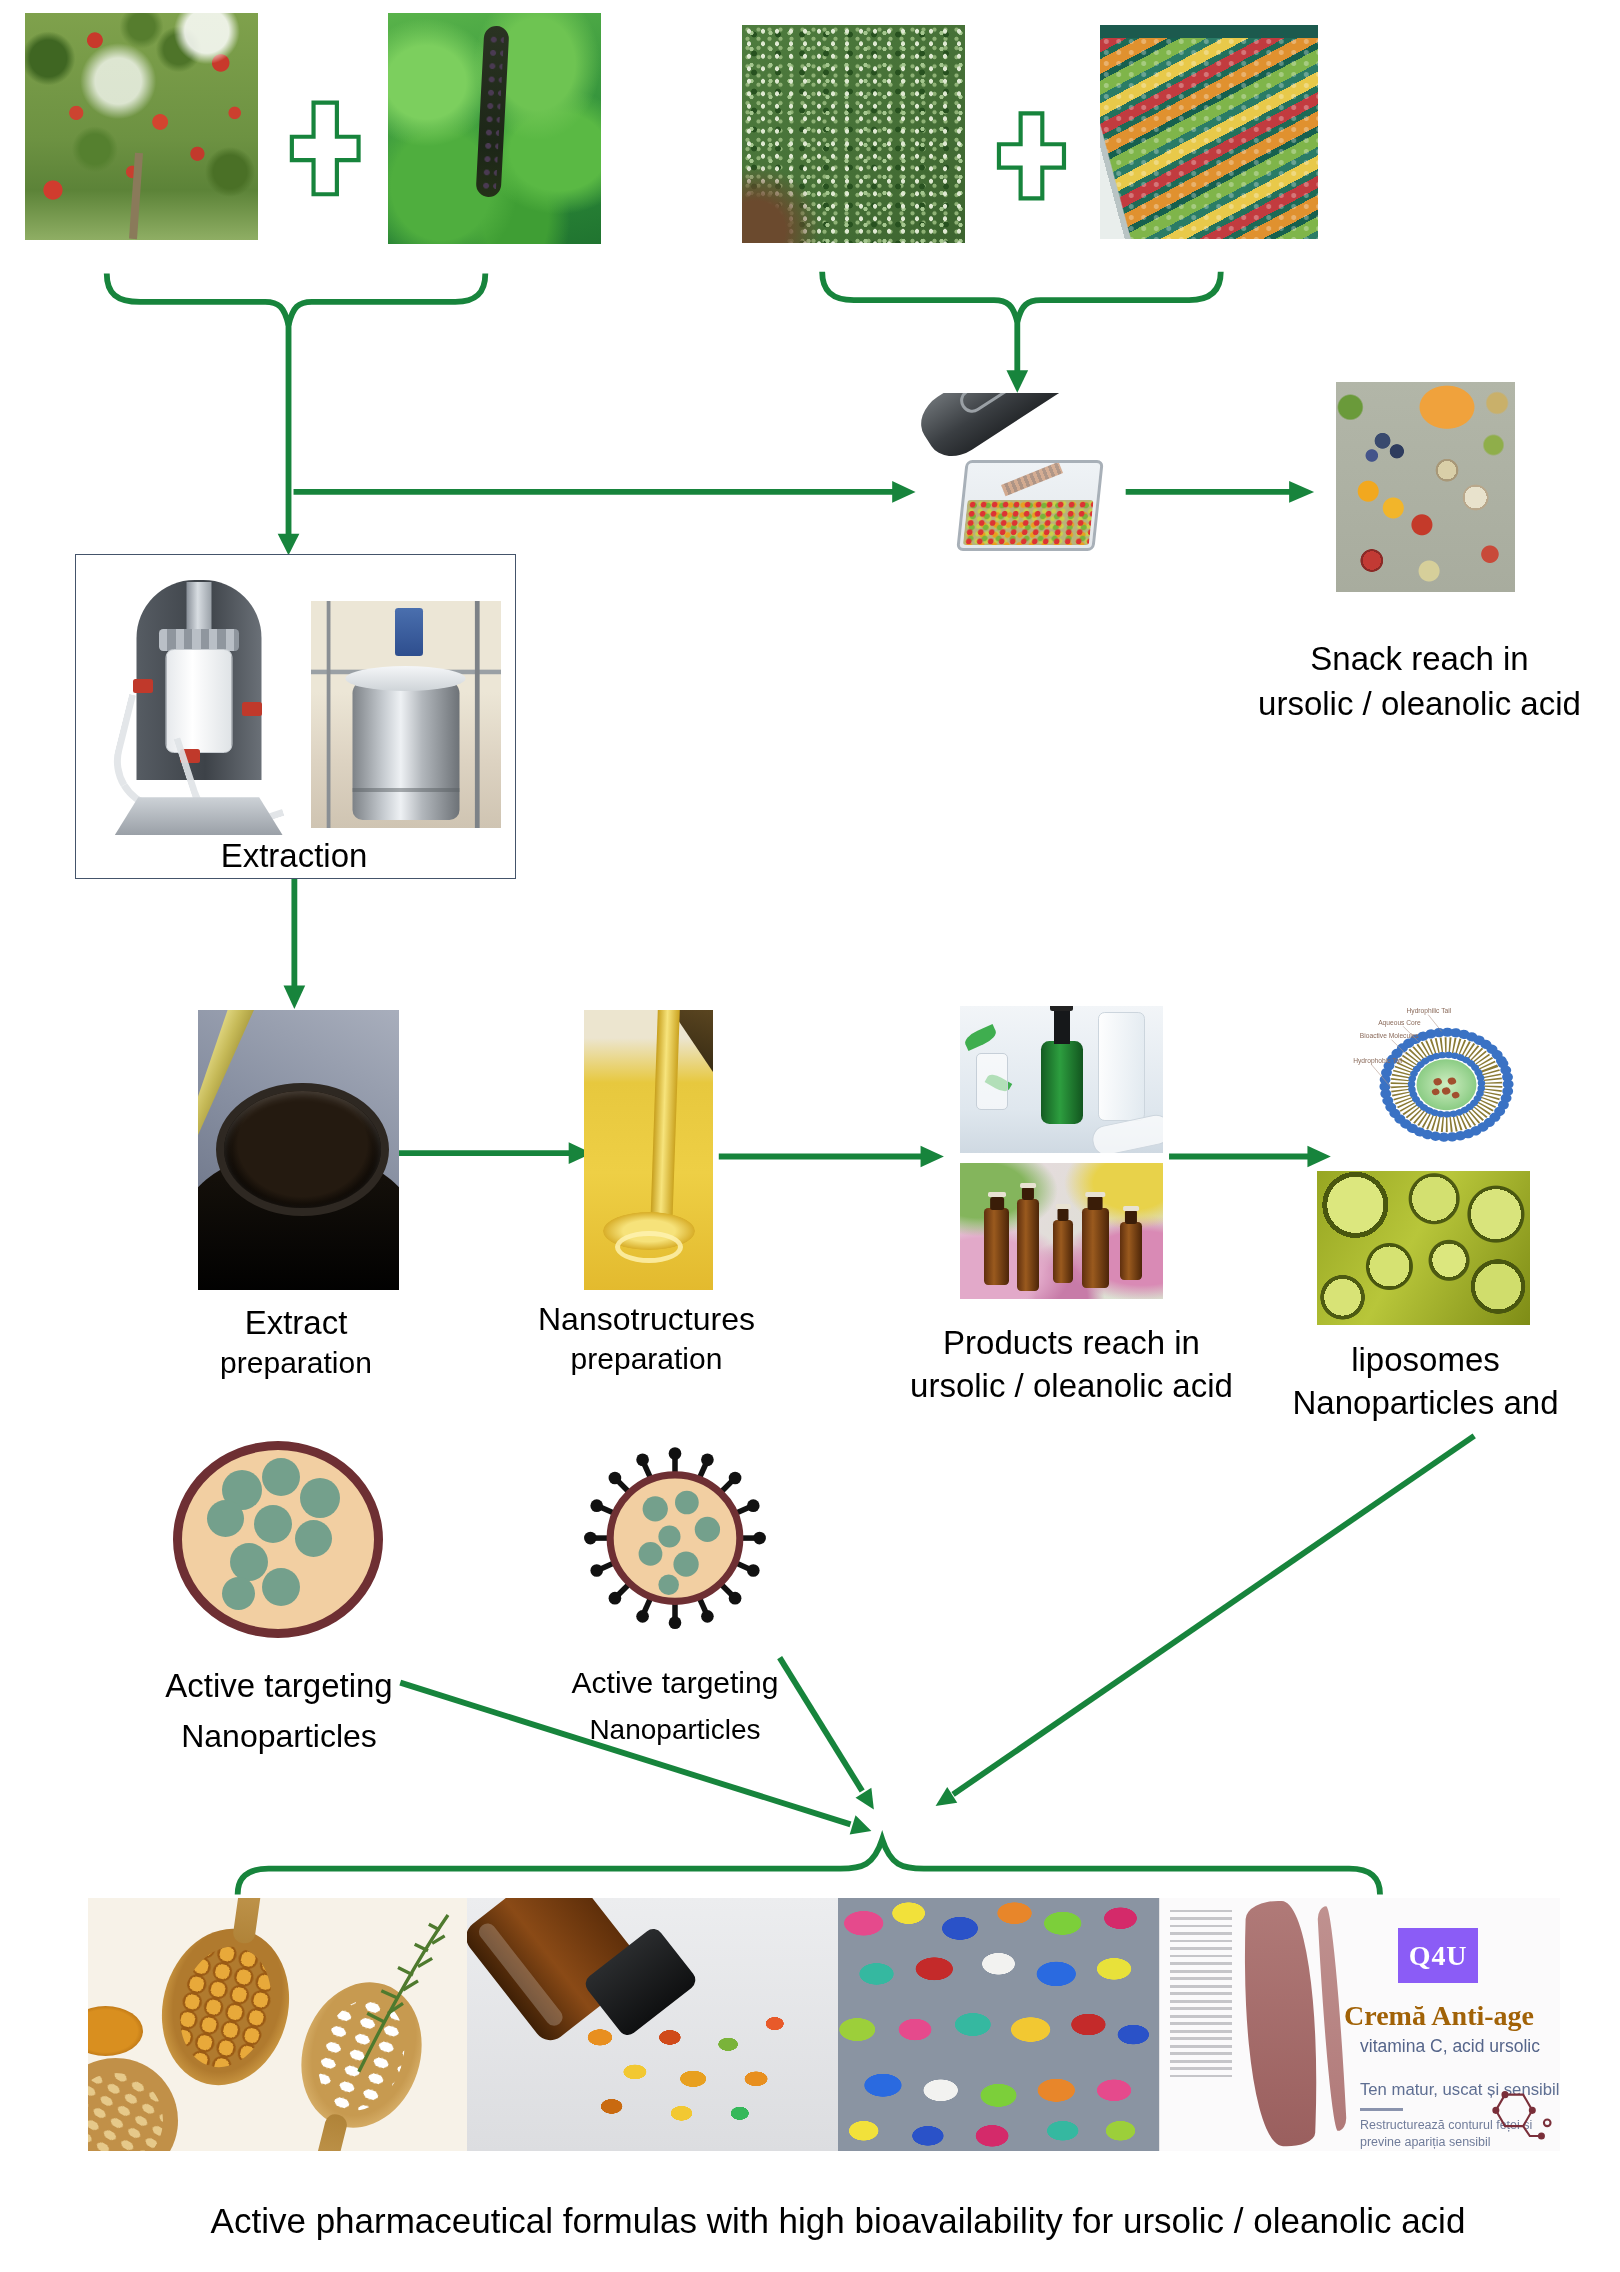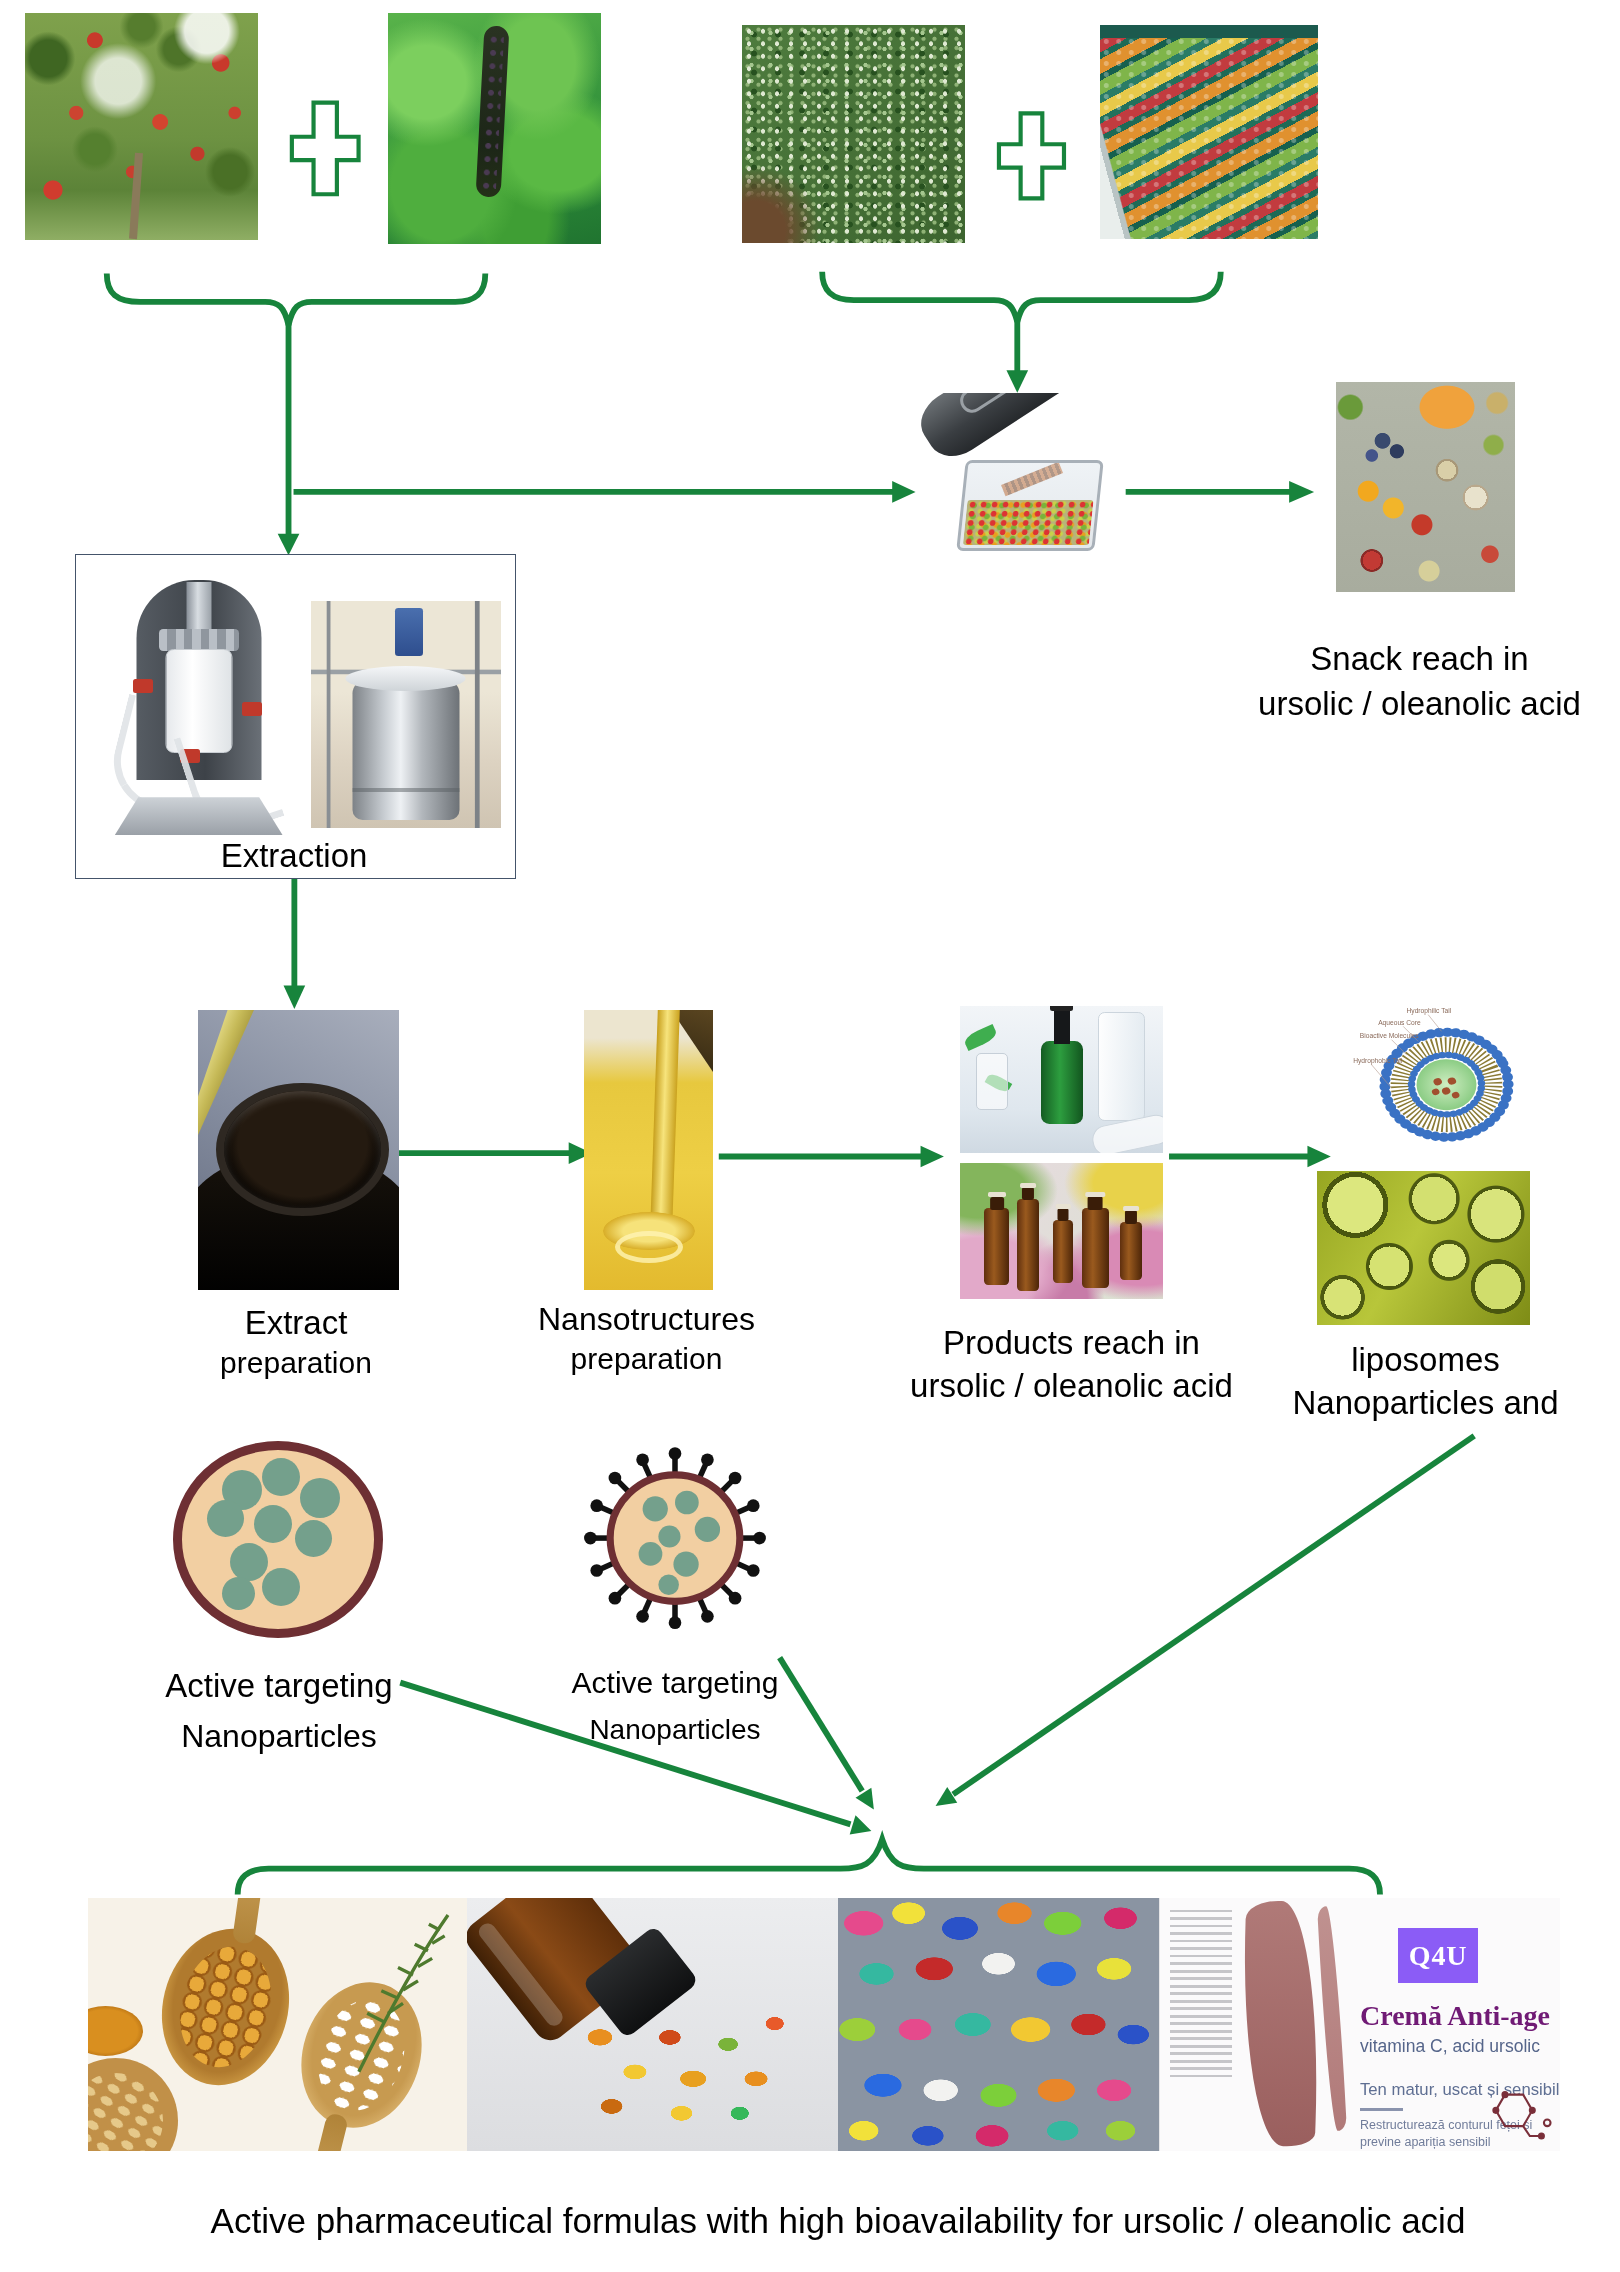--- a/index.html
+++ b/index.html
@@ -262,21 +262,21 @@
   .cb-text{position:absolute;left:10px;top:11.7px;width:62px;height:167px;opacity:.55;
     background:repeating-linear-gradient(180deg,#9a9aa0 0 2.5px,transparent 2.5px 7.5px);}
   .cb-stroke{position:absolute;left:82px;top:3.3px;width:77px;height:245px;
     background:linear-gradient(180deg,#b07a78,#9a5f5e);
     border-radius:45% 55% 40% 60%/8% 92% 6% 94%;transform:rotate(2deg);}
   .cb-stroke2{position:absolute;left:163px;top:8.3px;width:18.3px;height:225px;
     background:linear-gradient(180deg,#b98684,#a86b6a);border-radius:50%/6% 94%;transform:rotate(-3deg);opacity:.9;}
   .cb-logo{position:absolute;left:238px;top:30px;width:80px;height:55px;background:#8b5cf6;color:#fff;
     display:flex;align-items:center;justify-content:center;
     font:700 28px "Liberation Serif",serif;letter-spacing:0.8px;}
-  .cb-title{position:absolute;left:200px;top:102px;font:600 28px "Liberation Serif",serif;color:#701a75;}
+  .cb-title{position:absolute;left:184px;top:102px;font:600 28px "Liberation Serif",serif;color:#a16207;}
   .cb-sub{position:absolute;left:200px;top:138px;font-size:17.5px;color:#55658a;}
   .cb-skin{position:absolute;left:200px;top:182px;font-size:16.7px;color:#5e6e92;}
   .cb-div{position:absolute;left:200px;top:210px;width:43px;height:2.5px;background:#8a93ad;}
   .cb-c1{position:absolute;left:200px;top:220px;font-size:12.5px;color:#707c9a;}
   .cb-c2{position:absolute;left:200px;top:237px;font-size:12.5px;color:#707c9a;}
   .cb-mol{position:absolute;left:315px;top:190px;}
 </style>
 </head>
 <body>
 

